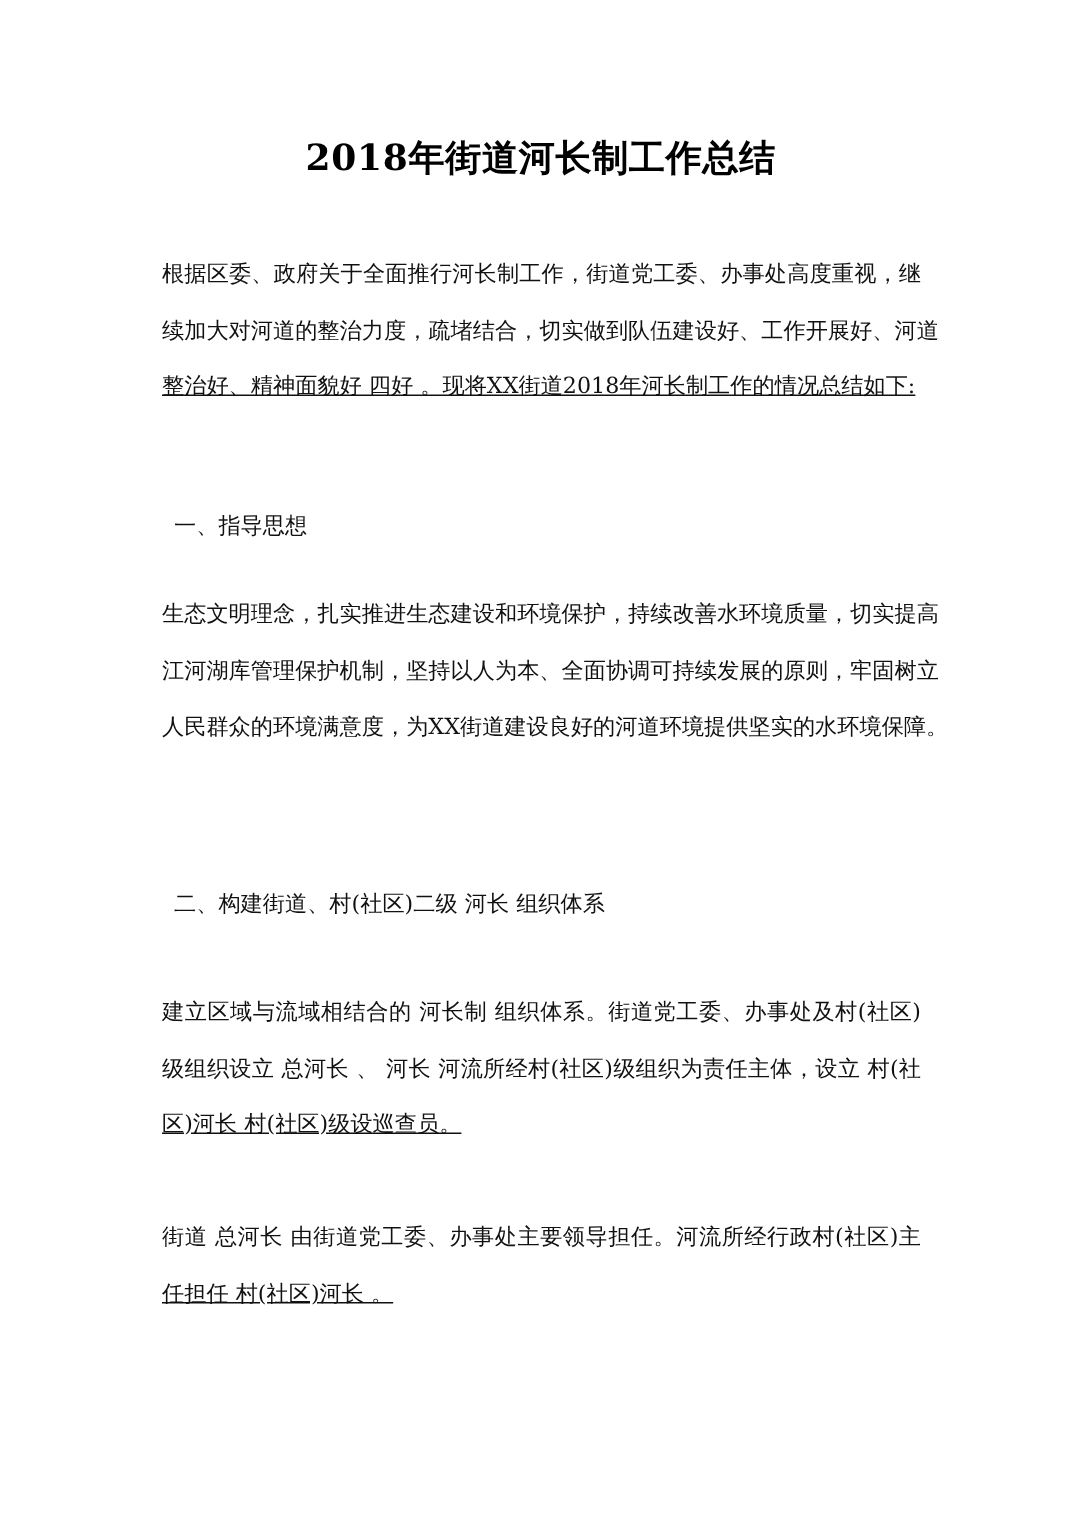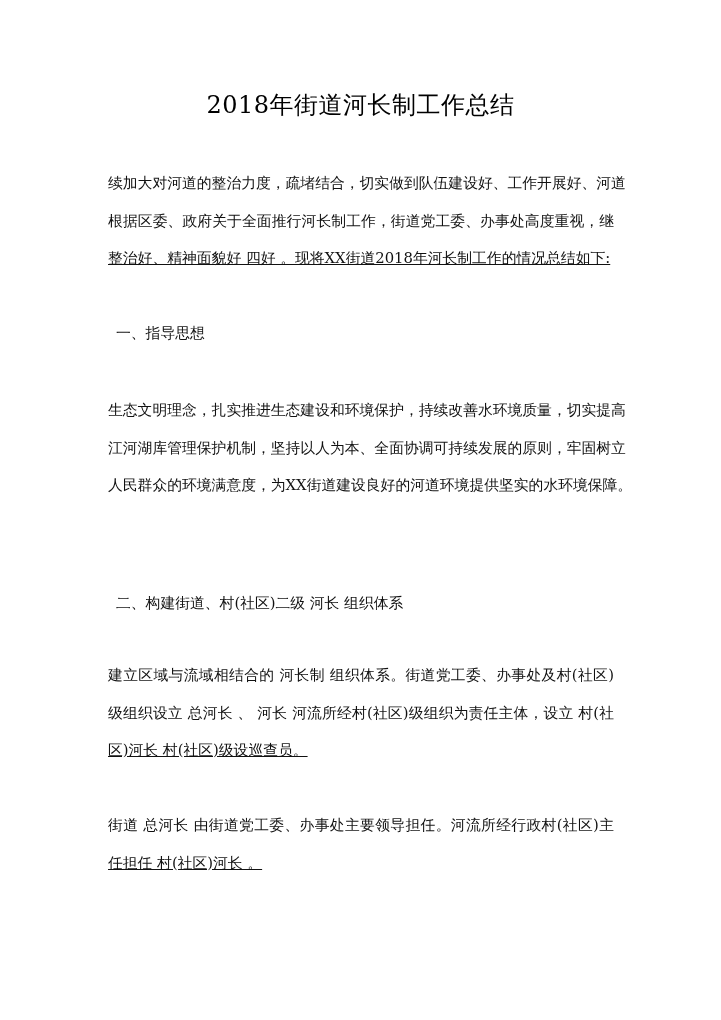--- a/index.html
+++ b/index.html
@@ -1,40 +1,40 @@
 <!DOCTYPE html>
 <html><head>
 <meta charset="utf-8">
 <style>
   html, body { margin: 0; padding: 0; background: #ffffff; }
   body { width: 721px; height: 1020px; position: relative; overflow: hidden;
          font-family: "DejaVu Serif", "Liberation Serif", serif; color: #111; }
   .page { position: absolute; left: 0; top: 0; width: 721px; height: 1020px; background: #fff; }
   .title { position: absolute; left: 0; top: 88px; width: 721px; text-align: center;
-           font-size: 24px; line-height: 34px; color: #000; letter-spacing: 0.5px; }
+           font-size: 24px; line-height: 34px; color: #000; letter-spacing: 0.5px; font-weight: bold; }
   .block { position: absolute; left: 108px; width: 506px; font-size: 14.8px;
            line-height: 37.5px; text-align: justify; text-align-last: left; white-space: normal; }
   .line { display: block; height: 37.5px; white-space: nowrap; text-align-last: justify; text-align: justify; }
   .line.last { text-align-last: left; text-decoration: underline; }
   .heading { position: absolute; left: 116px; font-size: 14.8px; line-height: 37.5px; white-space: nowrap; }
 </style>
 </head>
 <body>
 
 <div class="page">
 
   <div class="title">2018年街道河长制工作总结</div>
 
   <div class="block" style="top:164px;">
+    <span class="line"> 根据区委、政府关于全面推行河长制工作，街道党工委、办事处高度重视，继</span>
     <span class="line">续加大对河道的整治力度，疏堵结合，切实做到队伍建设好、工作开展好、河道</span>
-    <span class="line"> 根据区委、政府关于全面推行河长制工作，街道党工委、办事处高度重视，继</span>
     <span class="line last">整治好、精神面貌好 四好 。现将XX街道2018年河长制工作的情况总结如下:</span>
   </div>
 
-  <div class="heading" style="top:314px;">一、指导思想</div>
+  <div class="heading" style="top:332px;">一、指导思想</div>
 
   <div class="block" style="top:391px;">
     <span class="line">生态文明理念，扎实推进生态建设和环境保护，持续改善水环境质量，切实提高</span>
     <span class="line">江河湖库管理保护机制，坚持以人为本、全面协调可持续发展的原则，牢固树立</span>
     <span class="line">人民群众的环境满意度，为XX街道建设良好的河道环境提供坚实的水环境保障。</span>
   </div>
 
   <div class="heading" style="top:584px;">二、构建街道、村(社区)二级 河长 组织体系</div>
 
   <div class="block" style="top:656px;">

